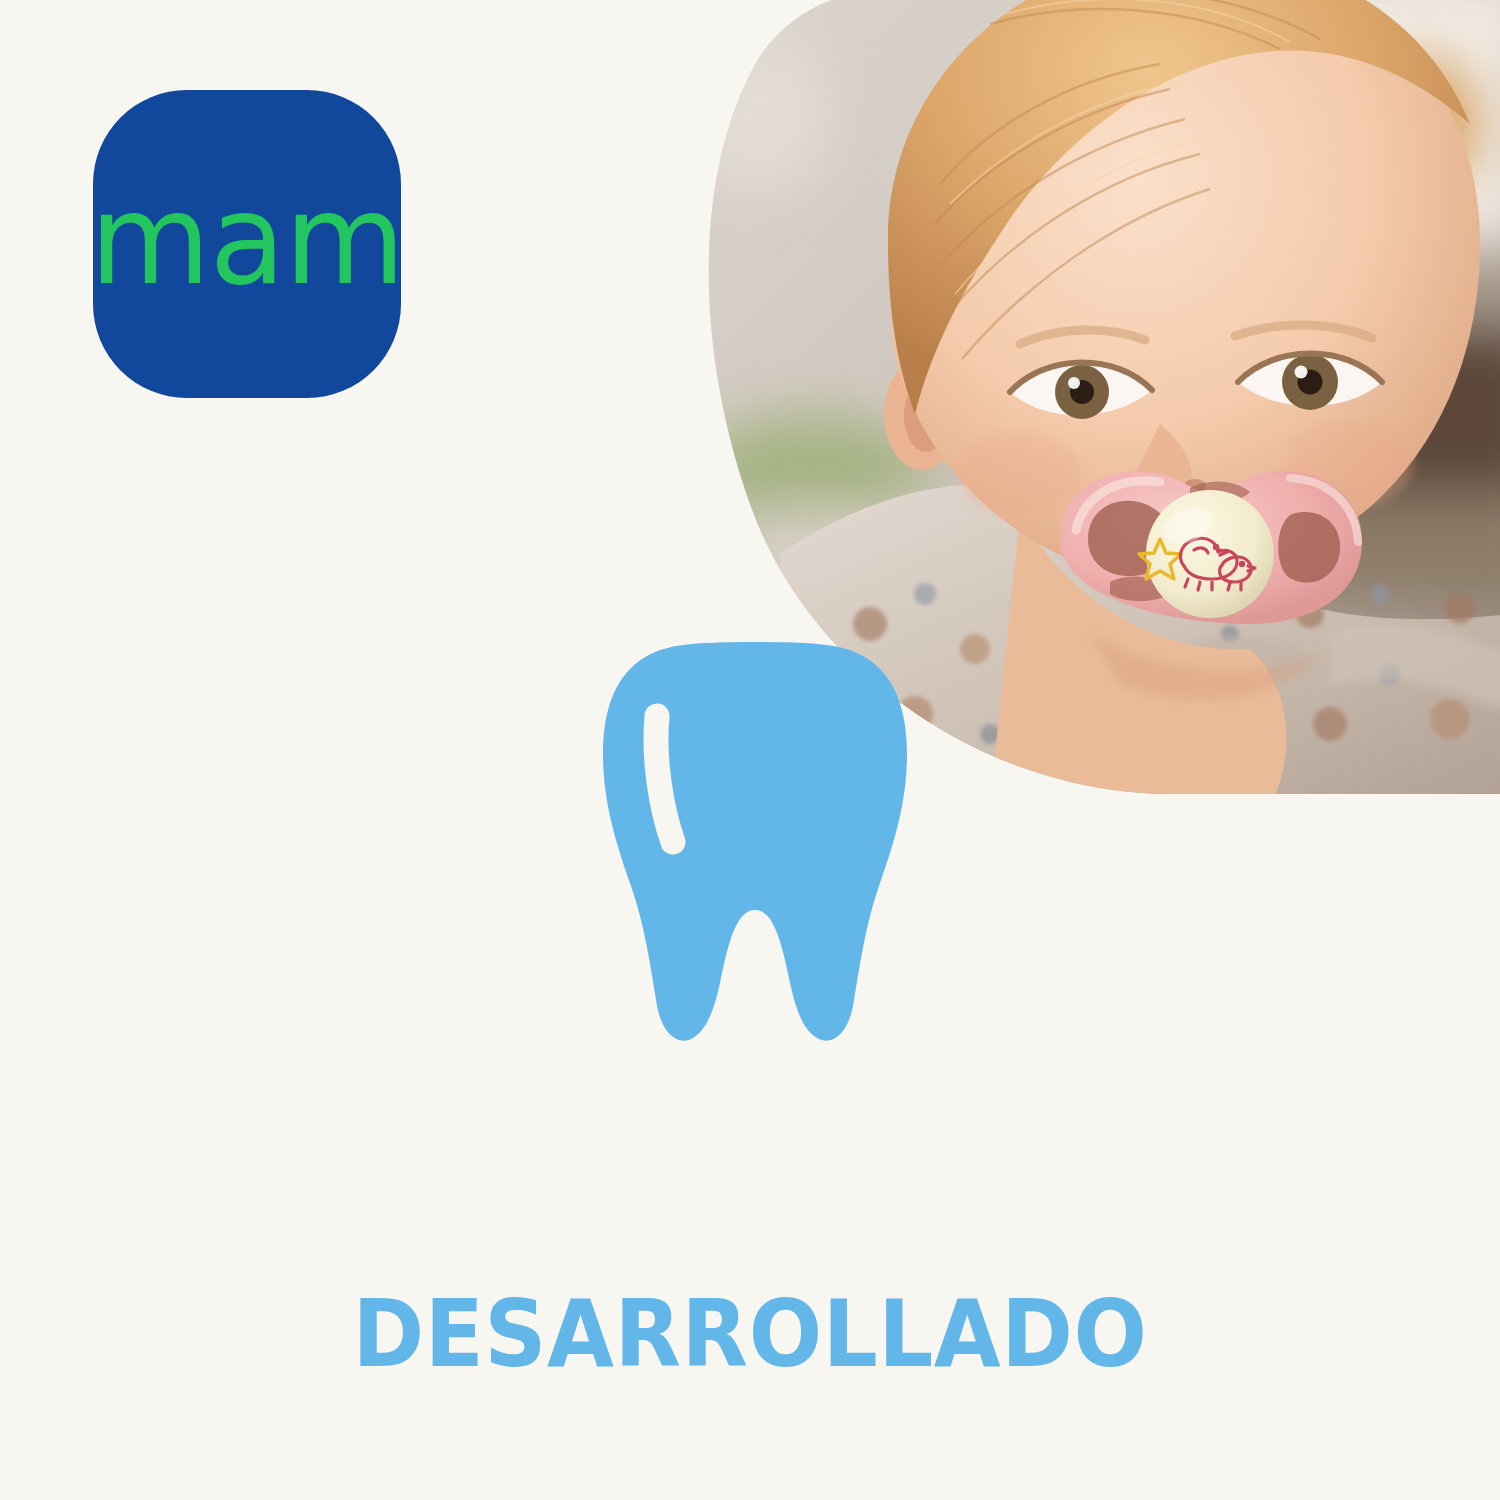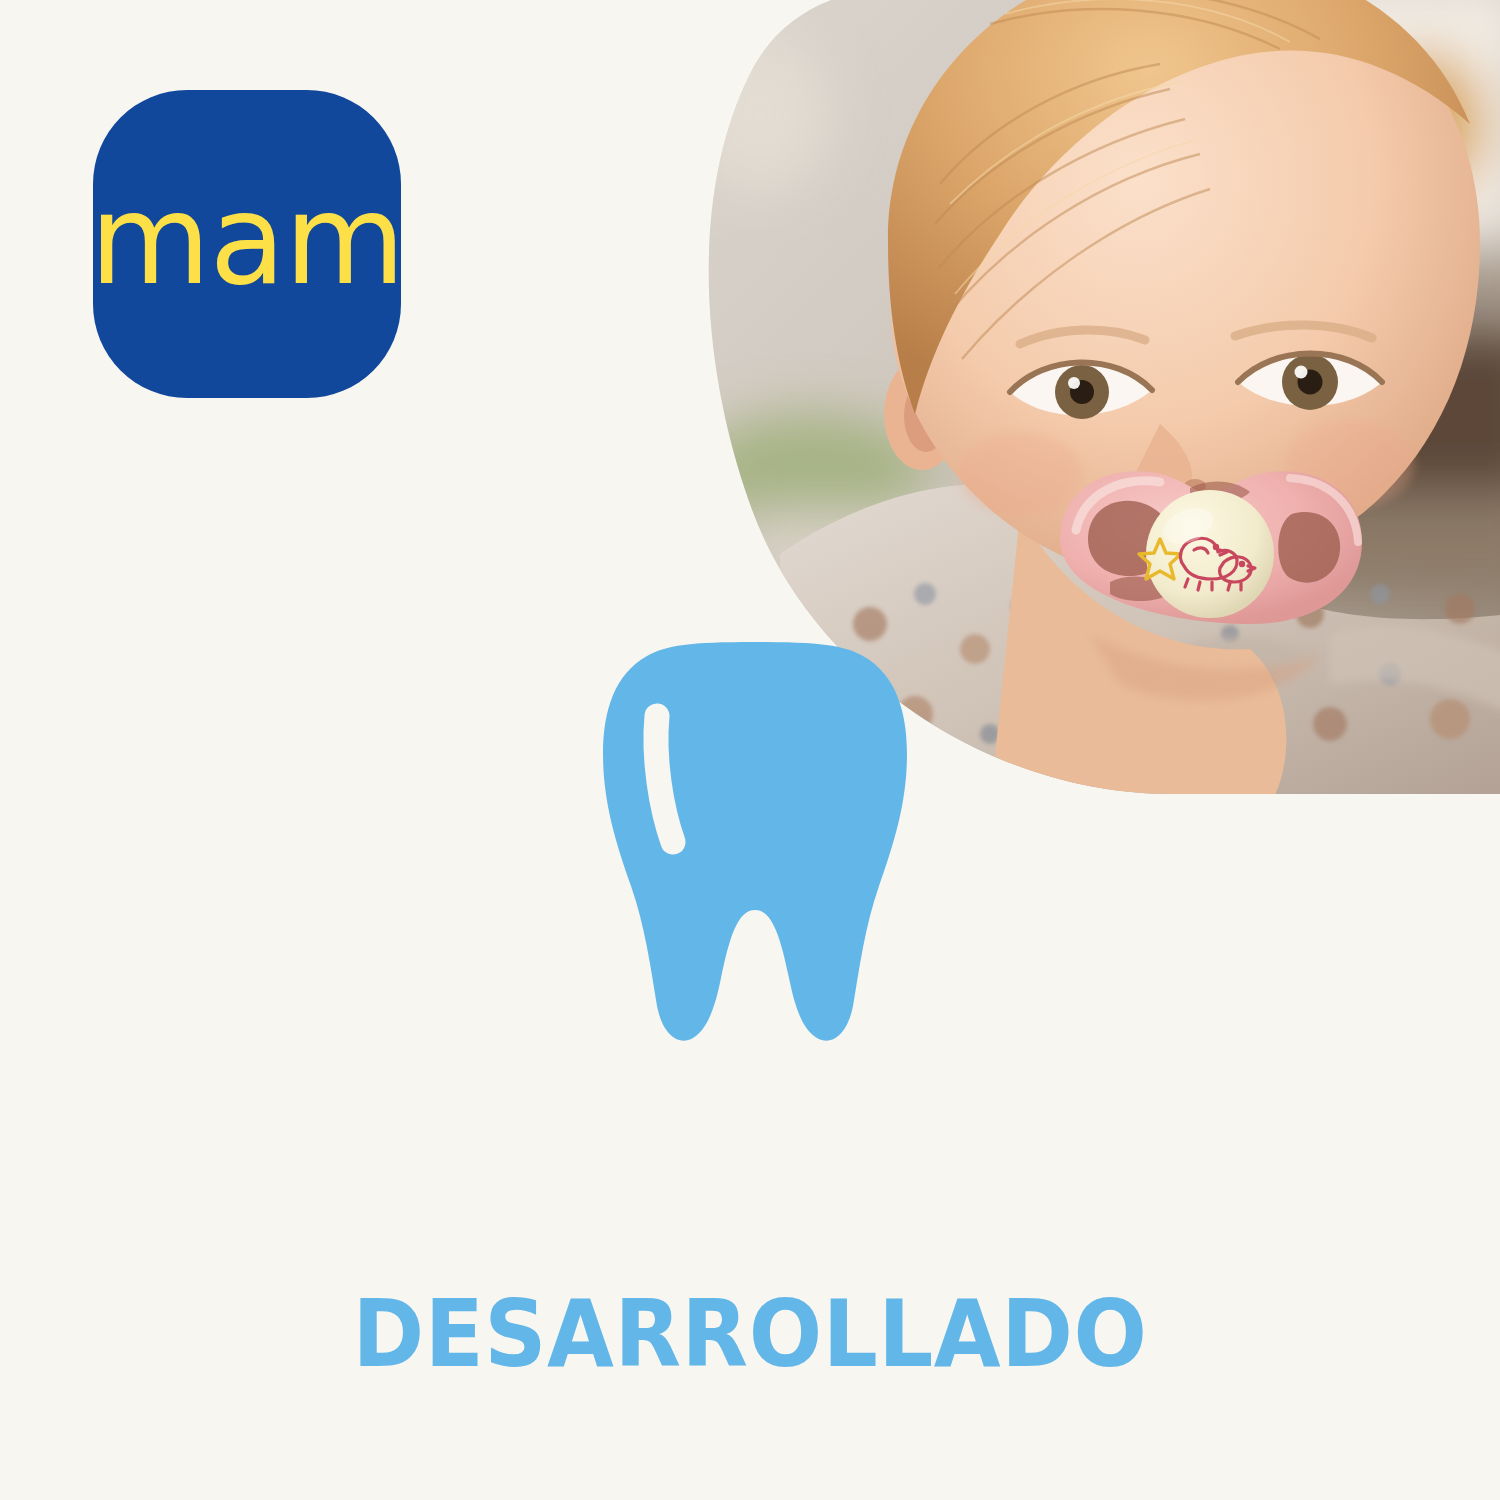--- a/index.html
+++ b/index.html
@@ -23,21 +23,21 @@
     top: 90px;
     width: 308px;
     height: 308px;
     background: #11489C;
     border-radius: 94px;
     display: flex;
     align-items: center;
     justify-content: center;
   }
   #brand-logo .wordmark {
-    color: #fde047;
+    color: #22c55e;
     font-family: "DejaVu Sans", sans-serif;
     font-size: 124px;
     font-weight: 400;
     letter-spacing: -1px;
     line-height: 1;
     transform: translateY(-4px);
   }
 
   
   #hero-photo {

